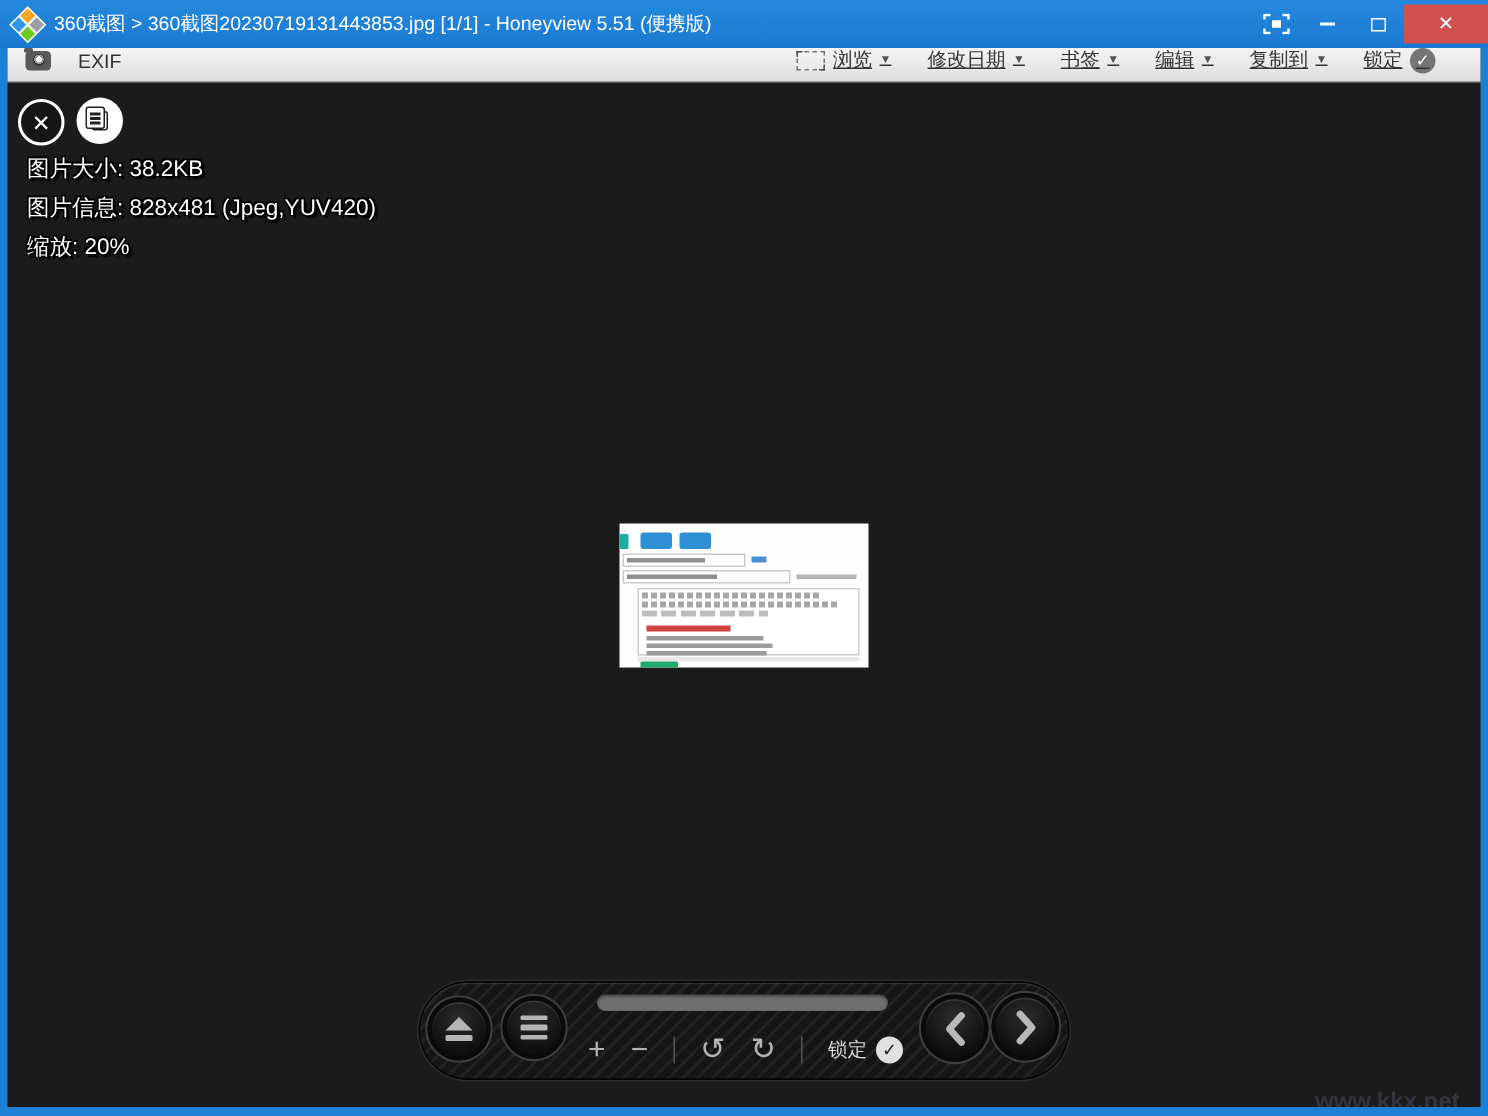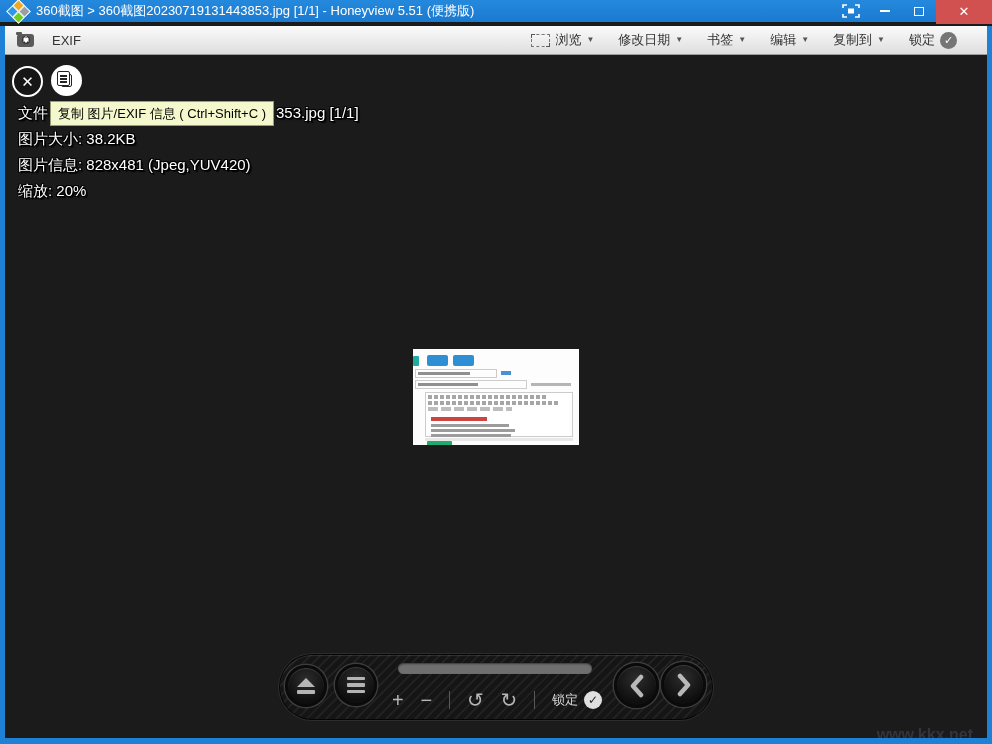--- a/index.html
+++ b/index.html
@@ -6,21 +6,21 @@
   body { background:#555; font-family:"Liberation Sans","DejaVu Sans",sans-serif; }
   .window { position:relative; width:992px; height:744px; background:#1b1b1b; overflow:hidden; }
 
   
   .edge { position:absolute; background:#1e81d6; z-index:60; }
   .edge-left  { left:0; top:26px; bottom:0; width:5px; }
   .edge-right { right:0; top:26px; bottom:0; width:5px; }
   .edge-bottom{ left:0; right:0; bottom:0; height:6px; }
 
   
-  .titlebar { position:absolute; left:0; top:0; right:0; height:22px;
+  .titlebar { position:absolute; left:0; top:0; right:0; height:32px;
     background:linear-gradient(#2489dd,#1b7ad0); display:flex; align-items:center;
     color:#fff; font-size:13px; z-index:70; }
   .logo { position:relative; width:22px; height:20px; margin:0 6px 0 8px; flex:none; }
   .logo i { position:absolute; width:9px; height:9px; transform:rotate(45deg); border:1.5px solid #fff; }
   .logo .d-top   { left:6px; top:0;    background:#f2a71f; }
   .logo .d-left  { left:0;   top:6px;  background:#2f96e8; }
   .logo .d-right { left:12px;top:6px;  background:#9aa0a6; }
   .logo .d-bot   { left:6px; top:12px; background:#6ecb1f; }
   .title-text { flex:1; white-space:nowrap; overflow:hidden; text-overflow:ellipsis; }
   .win-controls { display:flex; align-items:stretch; height:26px; flex:none; }
@@ -34,21 +34,21 @@
   
   .toolbar { position:absolute; left:5px; right:5px; top:26px; height:29px;
     background:linear-gradient(#fbfbfb,#dedede); border-bottom:1px solid #9c9c9c;
     display:flex; align-items:center; color:#333; font-size:13px; z-index:65; }
   .tb-left { display:flex; align-items:center; gap:18px; margin-left:12px; }
   .cam { position:relative; width:17px; height:13px; background:#5a5a5a; border-radius:3px; }
   .cam::before { content:""; position:absolute; left:-1px; top:-2px; width:6px; height:3px; background:#5a5a5a; border-radius:1px; }
   .cam::after { content:""; position:absolute; left:4.5px; top:2.5px; width:8px; height:8px;
     border-radius:50%; background:radial-gradient(circle at 50% 45%, #fff 0 2px, #9a9a9a 2px 3.2px, #333 3.2px); }
   .tb-right { margin-left:auto; display:flex; align-items:center; margin-right:18px; }
-  .tb-item { display:flex; align-items:center; gap:5px; padding:19px 12px; cursor:default; }
+  .tb-item { display:flex; align-items:center; gap:5px; padding:19px 12px; cursor:default;text-decoration:underline; }
   .tb-arrow { font-size:8px; color:#555; line-height:1; }
   .sel-icon { width:19px; height:13px; border:1px dashed #777; position:relative; background:linear-gradient(#f5f5f5,#e8e8e8); }
   .sel-icon::before,.sel-icon::after { content:""; position:absolute; width:3px; height:3px; border:1px solid #555; }
   .sel-icon::before { left:-1px; top:-1px; border-right:none; border-bottom:none; }
   .sel-icon::after { right:-1px; bottom:-1px; border-left:none; border-top:none; }
   .check-circle { width:17px; height:17px; border-radius:50%; background:#757575; color:#fff;
     font-size:11px; display:flex; align-items:center; justify-content:center; }
 
   
   .canvas { position:absolute; left:5px; right:5px; top:55px; bottom:6px; background:#1b1b1b; overflow:hidden; }
@@ -196,25 +196,20 @@
   <div class="canvas">
 
     <div class="ov-btn ov-close">
       <span>✕</span>
     </div>
     <div class="ov-btn ov-copy">
       <span class="copy-glyph"></span>
     </div>
 
     <div class="exif-block">
-      <div class="file-line">
-        <span>文件</span>
-        <span class="tooltip">复制 图片/EXIF 信息 ( Ctrl+Shift+C )</span>
-        <span>353.jpg [1/1]</span>
-      </div>
       <div>图片大小: 38.2KB</div>
       <div>图片信息: 828x481 (Jpeg,YUV420)</div>
       <div>缩放: 20%</div>
     </div>
 
     <div class="preview">
       <div class="pv pv-teal"></div>
       <div class="pv pv-btn1"></div>
       <div class="pv pv-btn2"></div>
       <div class="pv pv-in1"></div>

